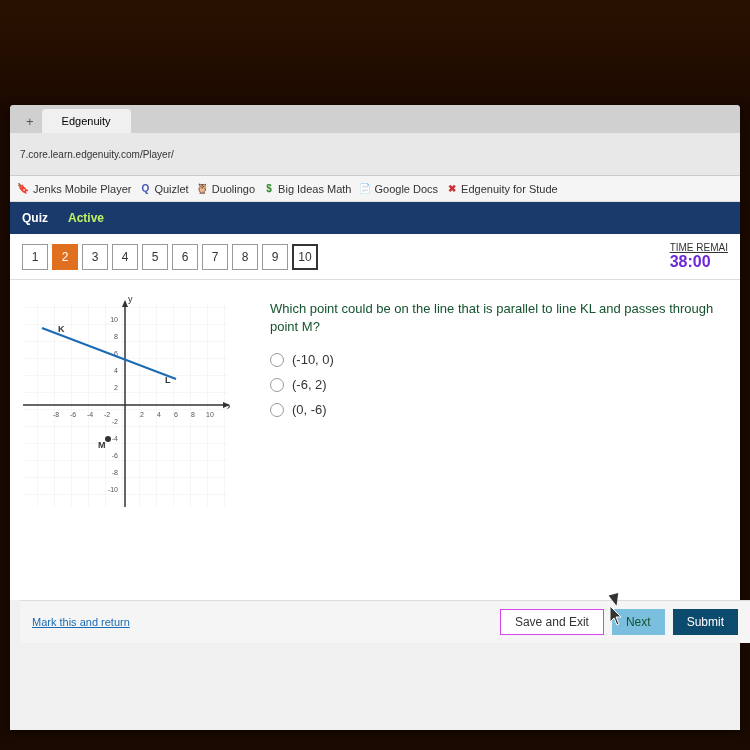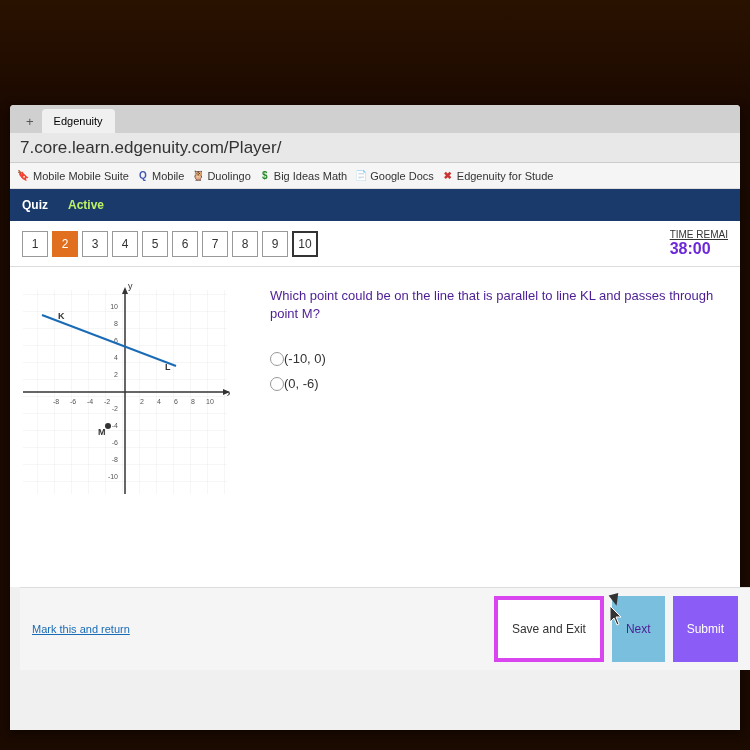--- a/index.html
+++ b/index.html
@@ -37,46 +37,46 @@
       height: 28px;
       display: flex;
       align-items: flex-end;
       padding: 0 8px;
       border-radius: 4px 4px 0 0;
     }
 
     .tab-item {
       background: #f0f0f0;
       height: 24px;
-      padding: 0 12px;
+      padding: 0 20px;
       display: flex;
       align-items: center;
       font-size: 11px;
       border-radius: 4px 4px 0 0;
       gap: 4px;
     }
 
     .tab-new {
       background: transparent;
       height: 24px;
       padding: 0 8px;
       display: flex;
       align-items: center;
       font-size: 13px;
       color: #555;
     }
 
     
     .address-bar {
       background: #e8e8e8;
-      height: 30px;
+      height: 43px;
       display: flex;
       align-items: center;
       padding: 0 10px;
-      font-size: 17px;
+      font-size: 10px;
       color: #333;
       border-bottom: 1px solid #ccc;
     }
 
     
     .bookmarks-bar {
       background: #f5f5f5;
       height: 26px;
       display: flex;
       align-items: center;
@@ -186,28 +186,29 @@
     }
 
     
     .question-area {
       flex: 1;
       padding: 10px;
     }
 
     .question-text {
       font-size: 13px;
-      color: #4c1d95;
-      margin-bottom: 28px;
+      color: #14532d;
+      margin-bottom: 16px;
       line-height: 1.4;
     }
 
     .answer-option {
       display: flex;
       align-items: center;
+      gap: 8px;
       margin-bottom: 10px;
       font-size: 13px;
       color: #333;
     }
 
     .radio-circle {
       width: 14px;
       height: 14px;
       border-radius: 50%;
       border: 1.5px solid #999;
@@ -249,44 +250,44 @@
       text-decoration: underline;
       cursor: pointer;
     }
 
     .footer-buttons {
       display: flex;
       gap: 8px;
     }
 
     .btn-secondary {
-      padding: 22px 14px;
+      padding: 5px 14px;
       background: white;
-      border: 4px solid #d946ef;
+      border: 1px solid #d946ef;
       font-size: 12px;
       cursor: pointer;
       color: #333;
     }
 
     .btn-primary {
       padding: 5px 14px;
-      background: #8b5cf6;
+      background: #0c4a6e;
       border: none;
       font-size: 12px;
       cursor: pointer;
       color: white;
     }
 
     .btn-next {
       padding: 5px 14px;
       background: #7abfdd;
       border: none;
       font-size: 12px;
       cursor: pointer;
-      color: #4c1d95;
+      color: #14532d;
     }
 
     
     .cursor {
       position: absolute;
       width: 10px;
       height: 16px;
       pointer-events: none;
       z-index: 100;
     }
@@ -318,25 +319,25 @@
     </div>
   </div>
 
   <div class="address-bar">
     <span>7.core.learn.edgenuity.com/Player/</span>
   </div>
 
   <div class="bookmarks-bar">
     <div class="bookmark-item">
       <span class="bookmark-icon">🔖</span>
-      <span>Mobile Mobile Suite</span>
+      <span>Jenks Mobile Player</span>
     </div>
     <div class="bookmark-item">
       <span class="bookmark-icon" style="color:#4257b2;font-weight:bold;">Q</span>
-      <span>Mobile</span>
+      <span>Quizlet</span>
     </div>
     <div class="bookmark-item">
       <span class="bookmark-icon">🦉</span>
       <span>Duolingo</span>
     </div>
     <div class="bookmark-item">
       <span class="bookmark-icon" style="color:#2a8a2a;font-weight:bold;">$</span>
       <span>Big Ideas Math</span>
     </div>
     <div class="bookmark-item">
@@ -427,20 +428,24 @@
     </div>
 
     <div class="question-area">
       <p class="question-text">Which point could be on the line that is parallel to line KL and passes through point M?</p>
 
       <div class="answer-option">
         <div class="radio-circle"></div>
         <span>(-10, 0)</span>
       </div>
 
+      <div class="answer-option">
+        <div class="radio-circle"></div>
+        <span>(-6, 2)</span>
+      </div>
 
       <div class="answer-option">
         <div class="radio-circle"></div>
         <span>(0, -6)</span>
       </div>
 
     </div>
   </div>
 
   <div class="cursor" style="position:absolute; right:120px; bottom:120px;">

